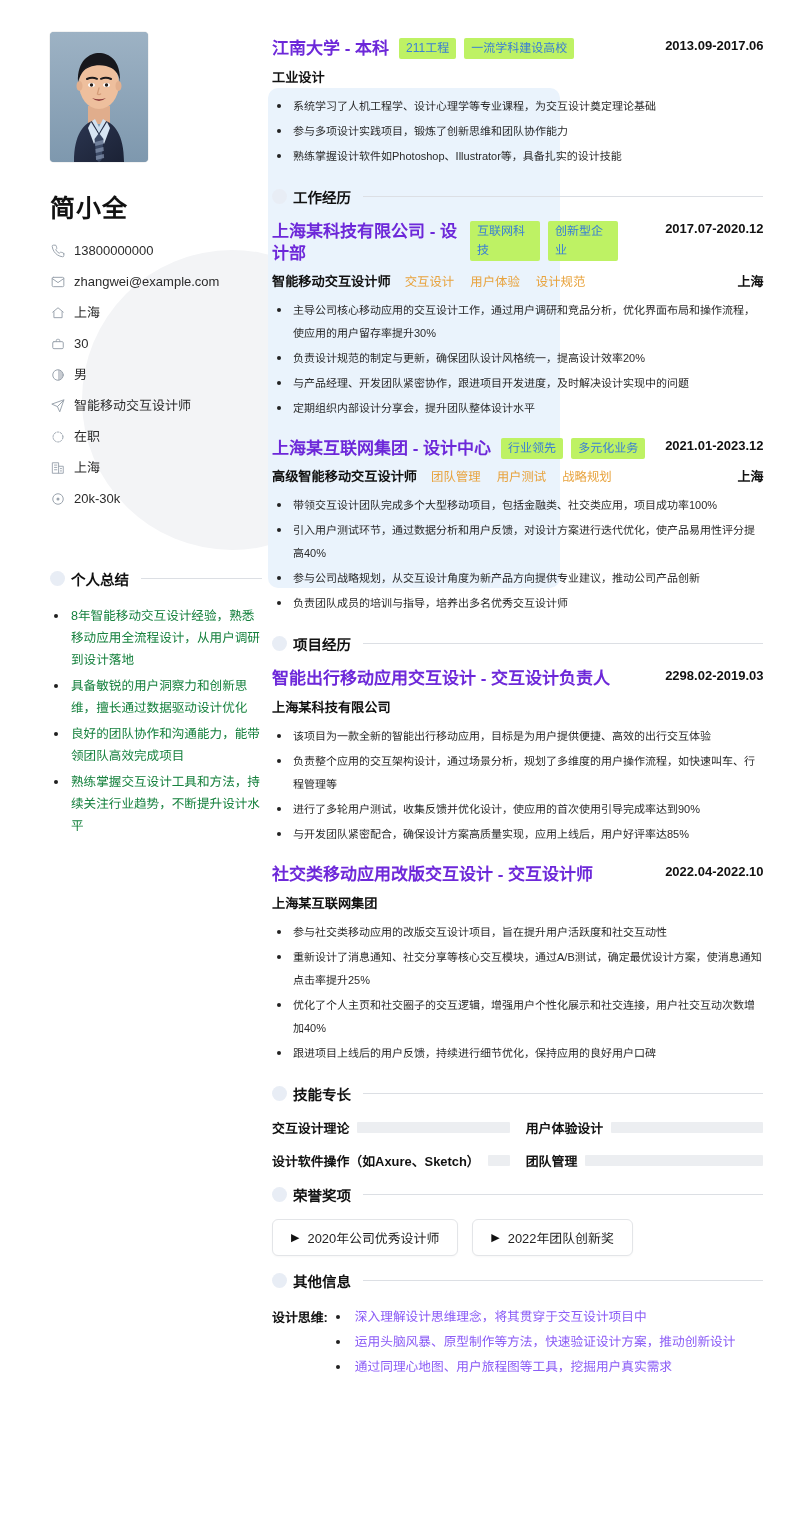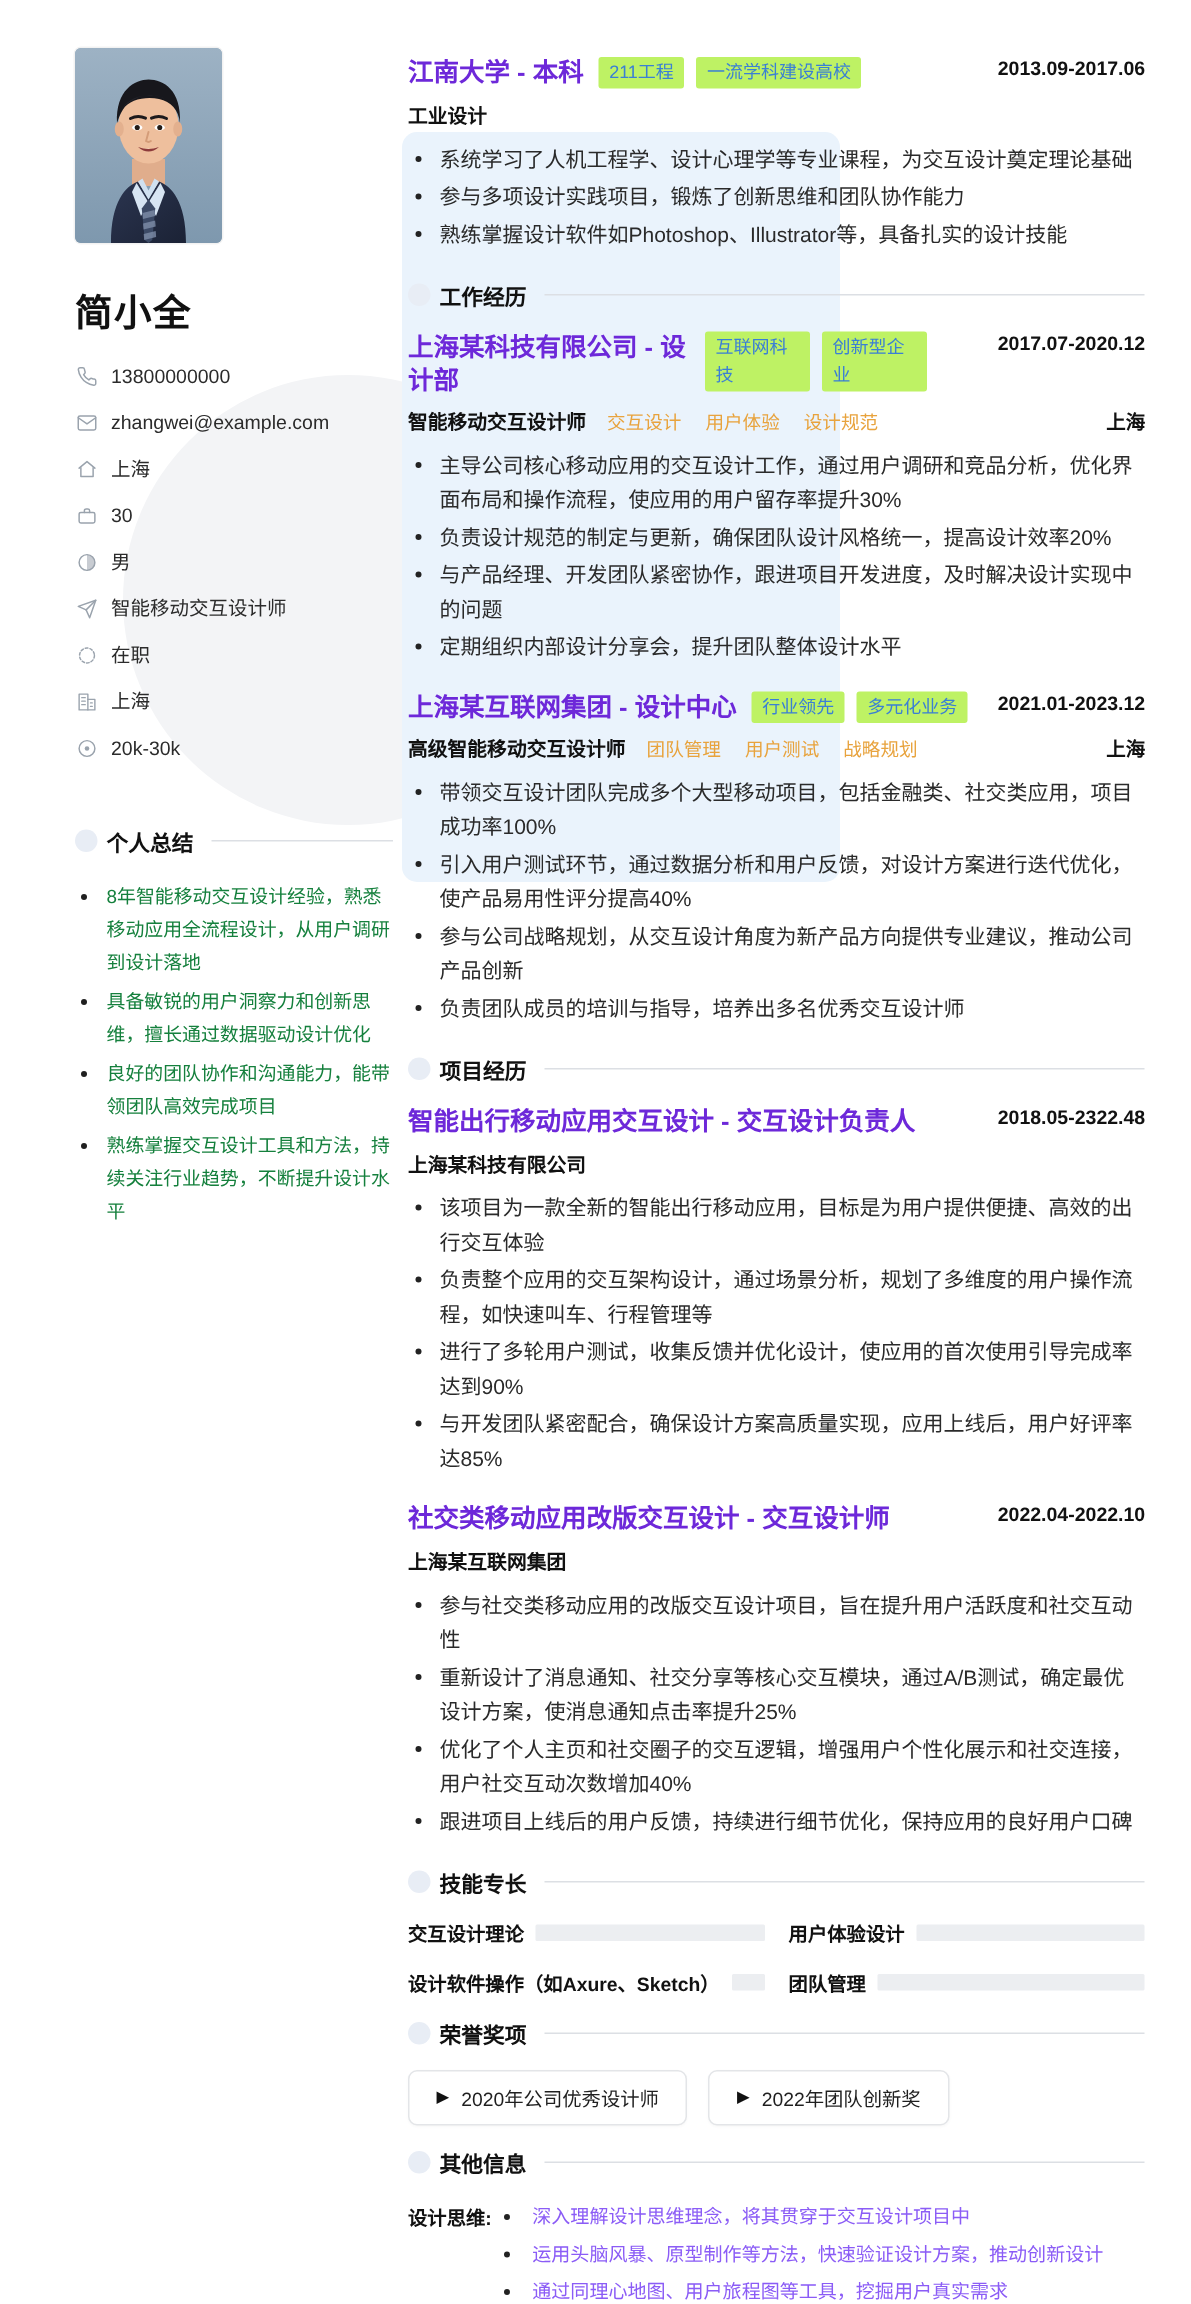--- a/index.html
+++ b/index.html
@@ -86,21 +86,21 @@
   .ci-icon{
     width:15px;height:15px;
     flex:0 0 15px;
     display:flex;align-items:center;justify-content:center;
     color:#9aa3ad;
   }
   .ci-icon svg{width:14px;height:14px;display:block;}
   .ci-text{white-space:nowrap;}
 
   
-  .lsec{margin-top:42px;}
+  .lsec{margin-top:60px;}
   .sec-head{
     display:flex;
     align-items:center;
     gap:0;
     margin-bottom:16px;
   }
   .sec-dot{
     width:15px;height:15px;
     border-radius:50%;
     background:#e8edf5;
@@ -221,21 +221,21 @@
     color:#111;
     margin-top:7px;
   }
   .bullets{
     list-style:none;
     margin:9px 0 0 0;
     padding:0;
   }
   .bullets li{
     position:relative;
-    font-size:14px;
+    font-size:11px;
     line-height:23px;
     color:#2a2a2a;
     padding-left:21px;
     margin-bottom:2px;
   }
   .bullets li:before{
     content:"";
     position:absolute;
     left:5px;top:9px;
     width:4px;height:4px;
@@ -580,21 +580,21 @@
       <section class="rsec">
         <div class="sec-head">
           <span class="sec-dot"></span>
           <span class="sec-title">项目经历</span>
           <span class="sec-rule"></span>
         </div>
 
         <div class="entry">
           <div class="entry-row1">
             <span class="entry-org wide">智能出行移动应用交互设计 - 交互设计负责人</span>
-            <span class="entry-date">2018.05-2322.48</span>
+            <span class="entry-date">2298.02-2019.03</span>
           </div>
           <div class="entry-sub">上海某科技有限公司</div>
           <ul class="bullets">
             <li>该项目为一款全新的智能出行移动应用，目标是为用户提供便捷、高效的出行交互体验</li>
             <li>负责整个应用的交互架构设计，通过场景分析，规划了多维度的用户操作流程，如快速叫车、行程管理等</li>
             <li>进行了多轮用户测试，收集反馈并优化设计，使应用的首次使用引导完成率达到90%</li>
             <li>与开发团队紧密配合，确保设计方案高质量实现，应用上线后，用户好评率达85%</li>
           </ul>
         </div>
 

